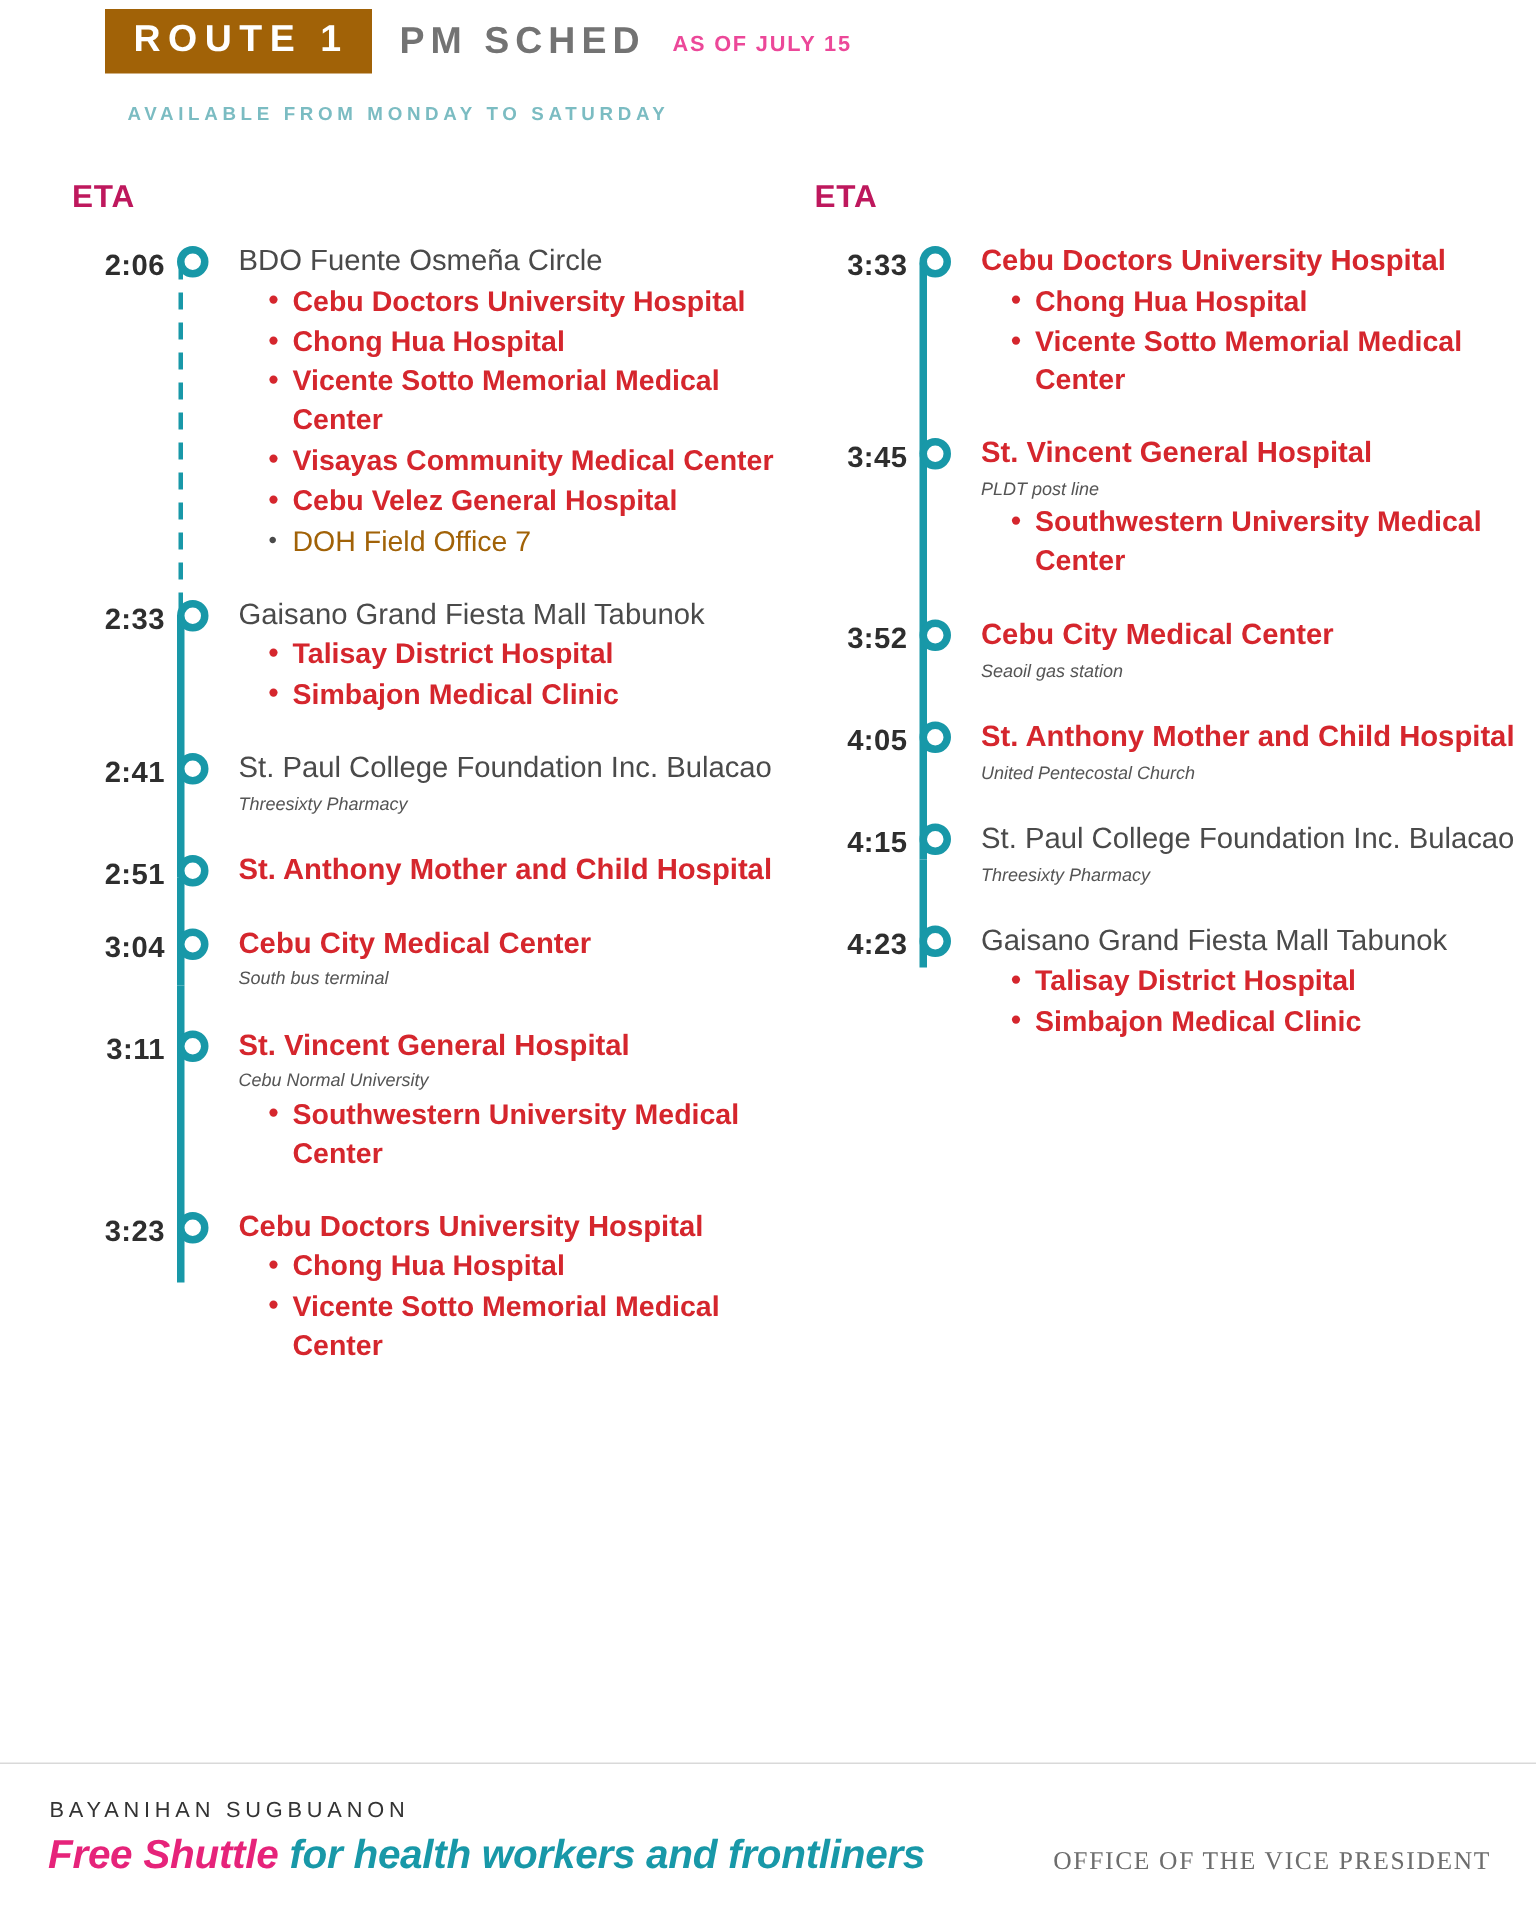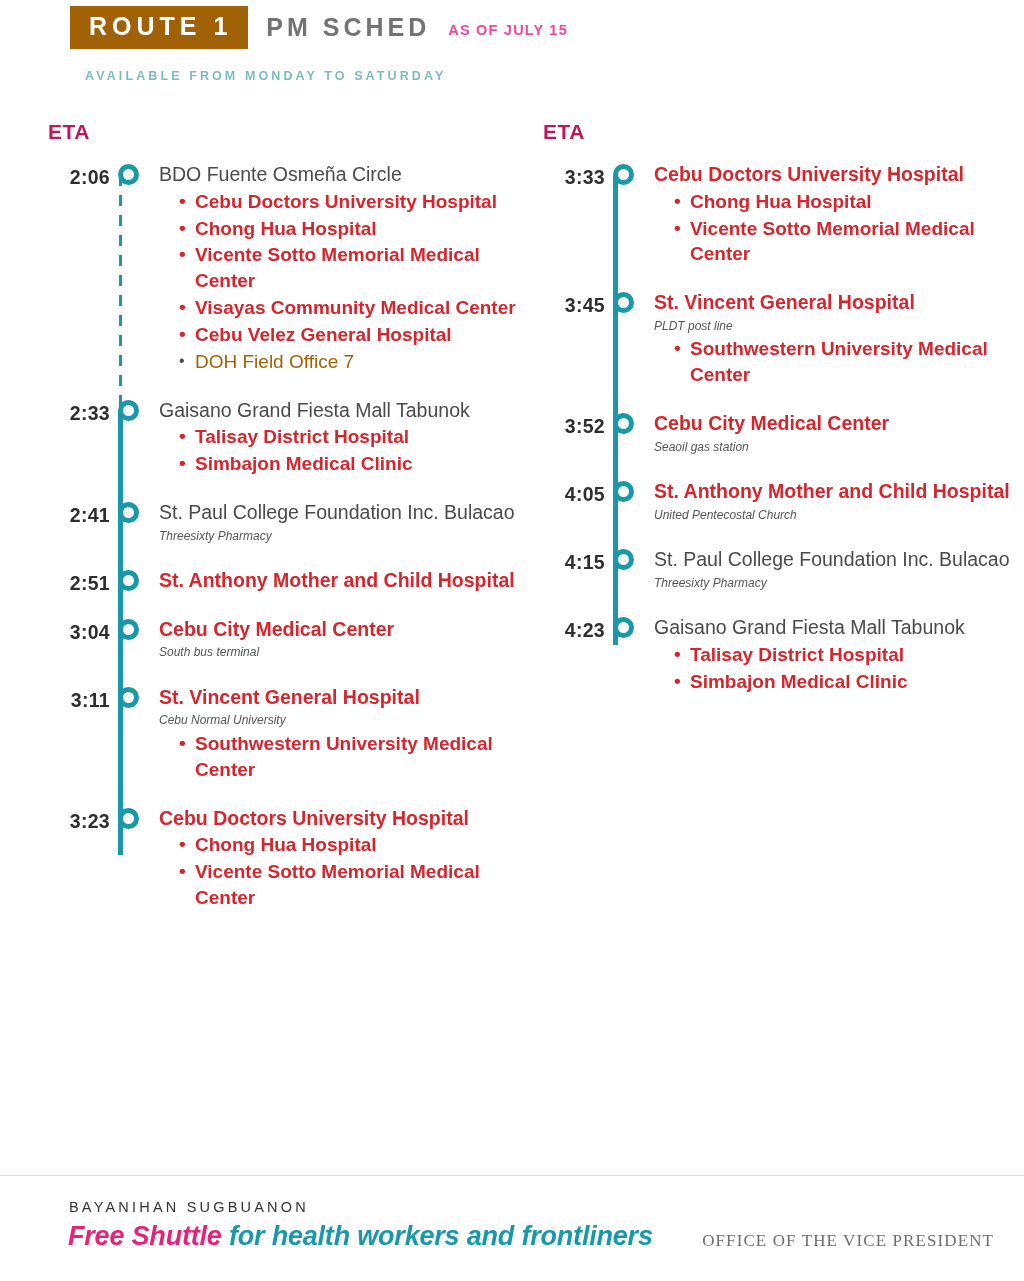--- a/index.html
+++ b/index.html
@@ -193,21 +193,20 @@
     position: absolute;
     left: 0;
     bottom: 0;
     width: 1024px;
     height: 105px;
     border-top: 1px solid #d9d9d9;
   }
   .footer-inner {
     position: relative;
     height: 100%;
-    margin-left: 36px;
   }
   .bayanihan {
     position: absolute;
     left: 33px;
     top: 23px;
     font-size: 14.5px;
     letter-spacing: 3.2px;
     color: #333333;
     font-weight: normal;
   }

